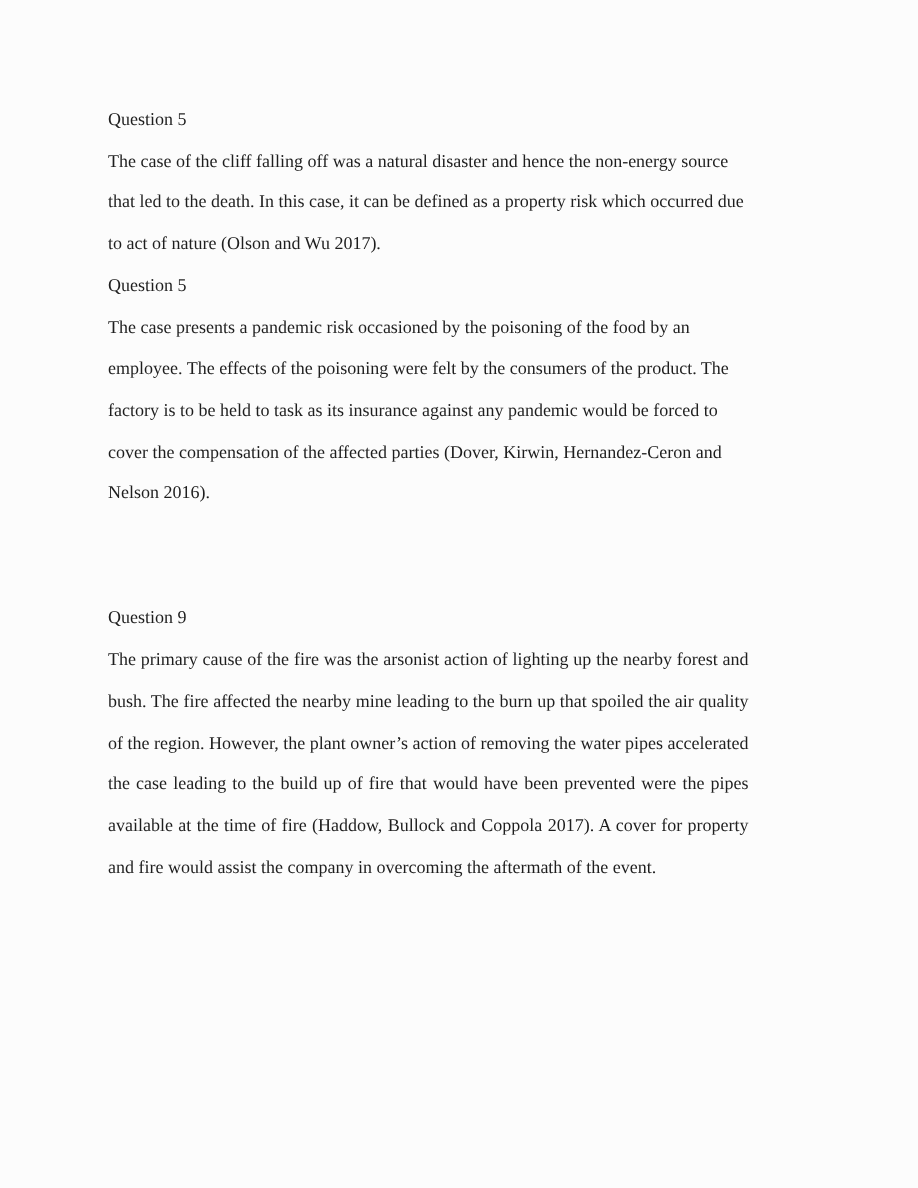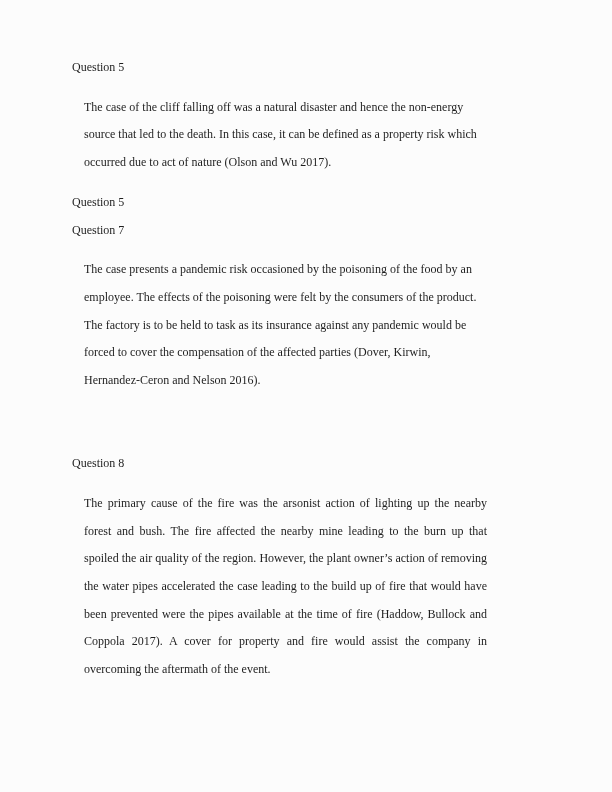--- a/index.html
+++ b/index.html
@@ -14,51 +14,50 @@
   }
   .page {
     position: relative;
     width: 612px;
     height: 792px;
     background: #fcfcfc;
   }
   .content {
     position: absolute;
     left: 72px;
-    top: 54px;
+    top: 66px;
     width: 427px;
     font-family: "Liberation Serif", "DejaVu Serif", serif;
     font-size: 12px;
     line-height: 27.7px;
     color: #1e1e1e;
   }
   .section { margin: 0; }
   .section.gap-before { margin-top: 55.4px; }
   .heading { margin: 0; font-weight: normal; }
-  .para { margin: 12px; text-align: left; }
+  .para { margin: 0; text-align: left; }
 </style>
 </head>
 <body>
 
 <div class="page">
   <div class="content">
 
     <div class="section">
       <div class="heading">Question 5</div>
       <p class="para" style="text-align: left;">The case of the cliff falling off was a natural disaster and hence the non-energy source that led to the death. In this case, it can be defined as a property risk which occurred due to act of nature (Olson and Wu 2017).</p>
     </div>
 
     <div class="section">
       <div class="heading">Question 5</div>
     </div>
 
     <div class="section">
-      <div class="heading">Question 7</div>
       <p class="para" style="text-align: left;">The case presents a pandemic risk occasioned by the poisoning of the food by an employee. The effects of the poisoning were felt by the consumers of the product. The factory is to be held to task as its insurance against any pandemic would be forced to cover the compensation of the affected parties (Dover, Kirwin, Hernandez-Ceron and Nelson 2016).</p>
     </div>
 
     <div class="section gap-before">
-      <div class="heading">Question 8</div>
+      <div class="heading">Question 9</div>
       <p class="para" style="text-align: justify;">The primary cause of the fire was the arsonist action of lighting up the nearby forest and bush. The fire affected the nearby mine leading to the burn up that spoiled the air quality of the region. However, the plant owner’s action of removing the water pipes accelerated the case leading to the build up of fire that would have been prevented were the pipes available at the time of fire (Haddow, Bullock and Coppola 2017). A cover for property and fire would assist the company in overcoming the aftermath of the event.</p>
     </div>
 
   </div>
 </div>
 
 </body></html>

